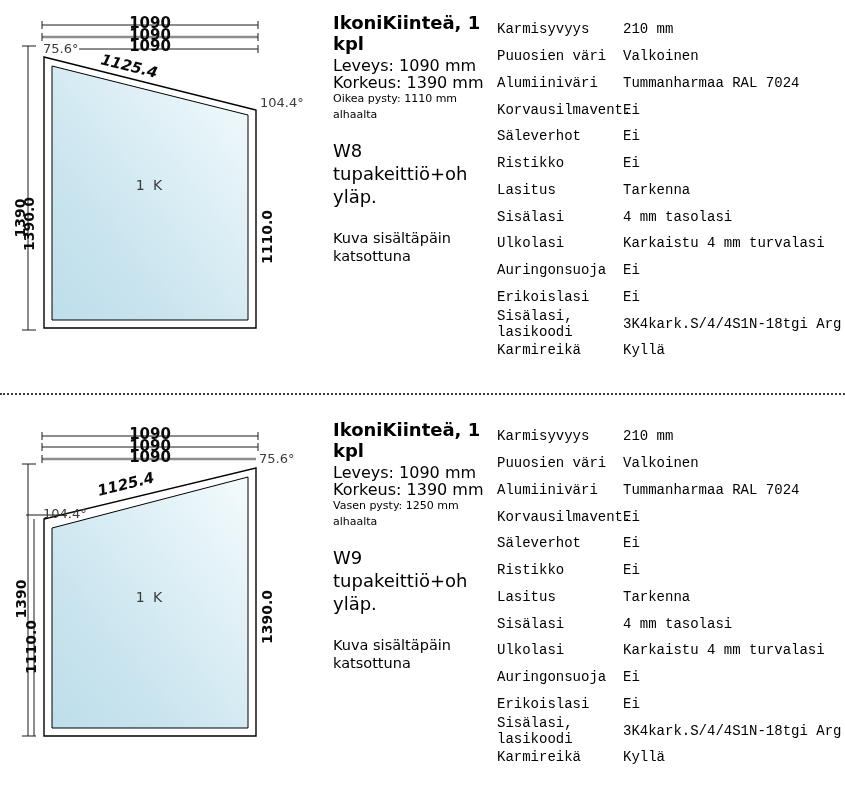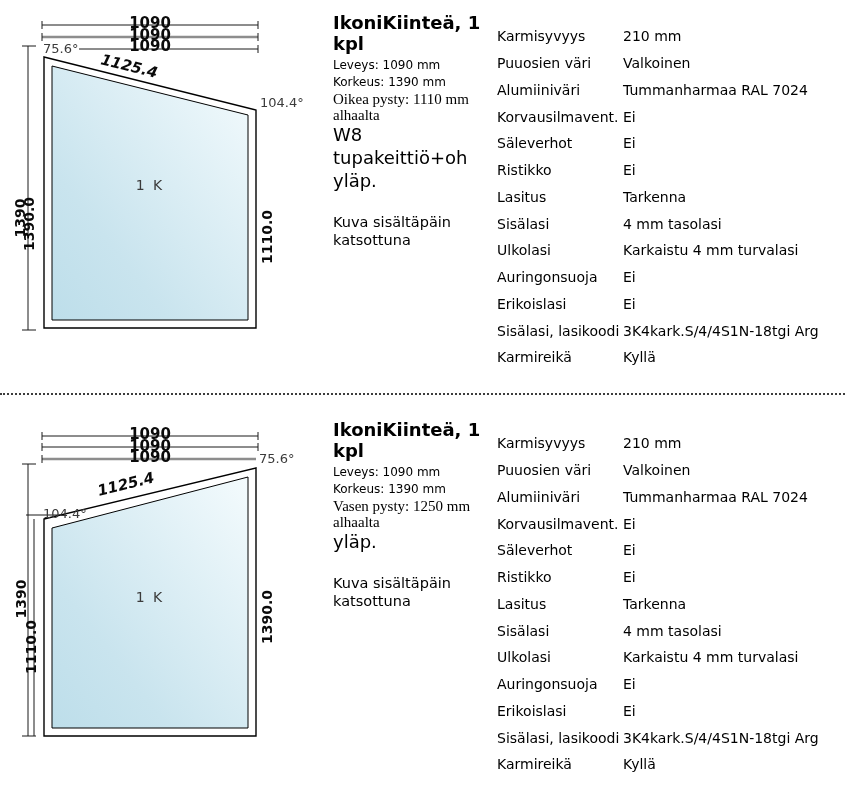--- a/index.html
+++ b/index.html
@@ -18,26 +18,26 @@
   .glass{stroke:#000;stroke-width:1;}
   .dnum{font:bold 15px "DejaVu Sans",sans-serif;fill:#0a0a0a;}
   .dnum2{font:bold 14px "DejaVu Sans",sans-serif;fill:#0a0a0a;}
   .slant{font:italic bold 15px "DejaVu Sans",sans-serif;fill:#0a0a0a;}
   .angle{font:13px "DejaVu Sans",sans-serif;fill:#3b3b3b;}
   .glabel{font:14px "DejaVu Sans",sans-serif;fill:#3b3b3b;letter-spacing:2px;}
   .wbg{fill:#ffffff;}
   
   .info{position:absolute;left:333px;top:12px;width:166px;}
   .info-title{font-size:18px;font-weight:bold;line-height:21px;margin:0 0 3px 0;}
-  .info-line{font-size:12px;line-height:17px;}
-  .info-note{font-size:15px;line-height:16px;font-family:Liberation Serif, serif;}
-  .info-name{font-size:18px;line-height:23px;margin-top:0;}
+  .info-line{font-size:16px;line-height:17px;}
+  .info-note{font-size:11px;line-height:16px;}
+  .info-name{font-size:18px;line-height:23px;margin-top:16px;}
   .info-view{font-size:14.5px;line-height:18px;margin-top:21px;}
   
-  .spec-table{position:absolute;left:497px;top:23px;width:348px;}
+  .spec-table{position:absolute;left:497px;top:16px;width:348px;font-family:Liberation Mono, monospace;}
   .spec-row{height:26.75px;display:flex;align-items:center;font-size:14px;}
   .spec-label{width:126px;flex:0 0 126px;}
   .spec-value{flex:1;white-space:nowrap;}
 </style>
 </head>
 <body>
 
 <div class="section section-1">
 
   <svg class="drawing" width="310" height="392" viewBox="0 0 310 392">
@@ -212,20 +212,21 @@
 
   <div class="info">
     <div class="info-title">IkoniKiinteä, 1 kpl</div>
     <div class="info-line">Leveys: 1090 mm</div>
     <div class="info-line">Korkeus: 1390 mm</div>
     <div class="info-note">
       <div>Vasen pysty: 1250 mm</div>
       <div>alhaalta</div>
     </div>
     <div class="info-name">
+      <div>W9 tupakeittiö+oh</div>
       <div>yläp.</div>
     </div>
     <div class="info-view">
       <div>Kuva sisältäpäin</div>
       <div>katsottuna</div>
     </div>
   </div>
 
   <div class="spec-table">
 

